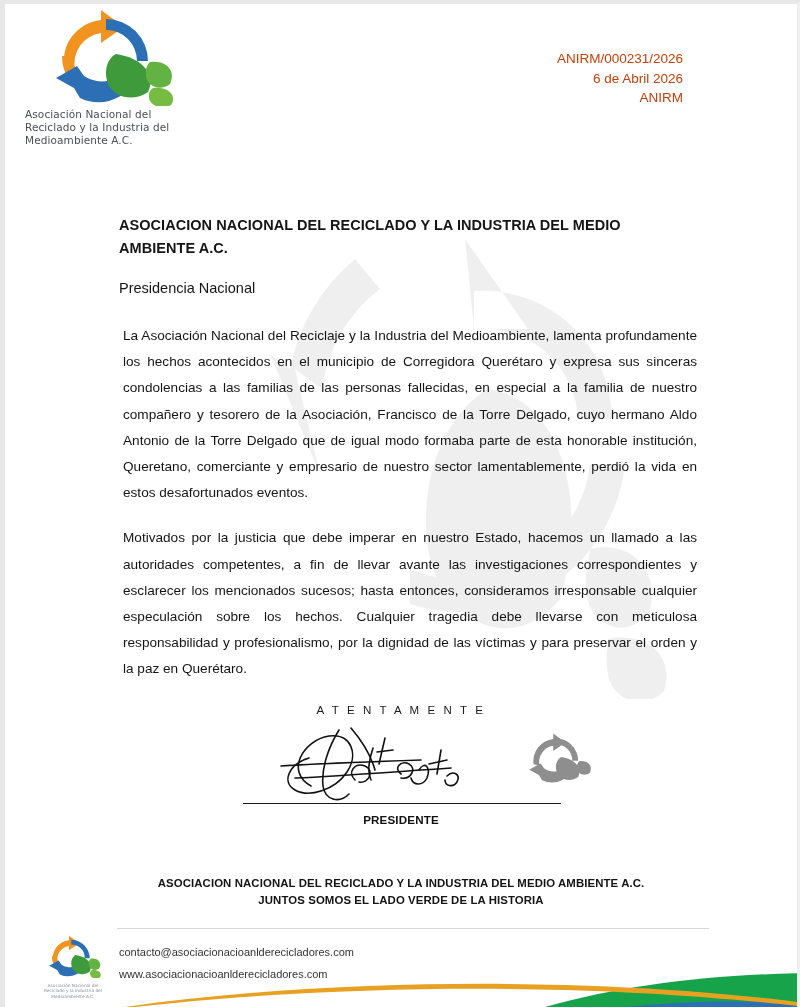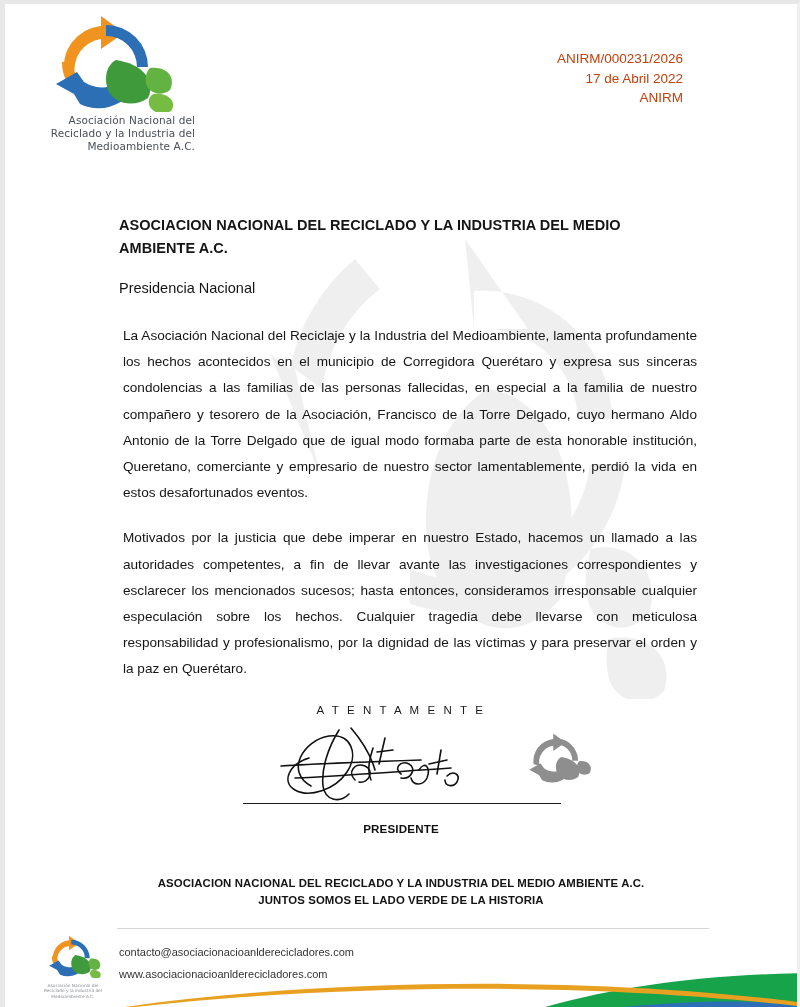--- a/index.html
+++ b/index.html
@@ -43,23 +43,23 @@
     position: absolute;
     top: 0;
     left: 0;
     right: 0;
     height: 165px;
     z-index: 2;
   }
   .header-logo {
     position: absolute;
     left: 20px;
-    top: 8px;
+    top: 2px;
     width: 170px;
-    text-align: right;
+    text-align: left;
   }
   .logo-mark {
     display: block;
     margin: 0 auto;
   }
   .logo-caption {
     font-family: "DejaVu Sans", sans-serif;
     font-size: 10.5px;
     line-height: 13px;
     color: #4a4f55;
@@ -144,21 +144,21 @@
     font-weight: bold;
     color: #111;
     letter-spacing: 0.15px;
     margin-top: 2px;
   }
   .sig-role {
     font-size: 11.6px;
     font-weight: bold;
     color: #111;
     letter-spacing: 0.15px;
-    margin-top: 10px;
+    margin-top: 1px;
   }
 
   
   .closing {
     position: absolute;
     left: 0;
     right: 0;
     top: 871px;
     text-align: center;
     z-index: 2;
@@ -255,21 +255,21 @@
 
         <path d="M109 82 C126 80 133 91 127 99 C117 105 106 99 105 92 C104 86 107 84 109 82 Z" fill="#76bc43"></path>
       </svg>
       <div class="logo-caption">Asociación Nacional del
 Reciclado y la Industria del
 Medioambiente A.C.</div>
     </div>
 
     <div class="header-meta">
       <div>ANIRM/000231/2026</div>
-      <div>17 de Abril 2022</div>
+      <div>6 de Abril 2026</div>
       <div>ANIRM</div>
     </div>
   </div>
 
   <div class="content">
     <h1 class="doc-title">ASOCIACION NACIONAL DEL RECICLADO Y LA INDUSTRIA DEL MEDIO AMBIENTE A.C.</h1>
     <div class="subtitle">Presidencia Nacional</div>
     <p class="para">La Asociación Nacional del Reciclaje y la Industria del Medioambiente, lamenta profundamente los hechos acontecidos en el municipio de Corregidora Querétaro y expresa sus sinceras condolencias a las familias de las personas fallecidas, en especial a la familia de nuestro compañero y tesorero de la Asociación, Francisco de la Torre Delgado, cuyo hermano Aldo Antonio de la Torre Delgado que de igual modo formaba parte de esta honorable institución, Queretano, comerciante y empresario de nuestro sector  lamentablemente, perdió la vida en estos desafortunados eventos.</p>
     <p class="para">Motivados por la justicia que debe imperar en nuestro Estado, hacemos un llamado a las autoridades competentes, a fin de llevar avante las investigaciones correspondientes y esclarecer los mencionados sucesos; hasta entonces, consideramos irresponsable cualquier especulación sobre los hechos. Cualquier tragedia debe llevarse con meticulosa responsabilidad y profesionalismo, por la dignidad de las víctimas y para preservar el orden y la paz en Querétaro.</p>
   </div>

